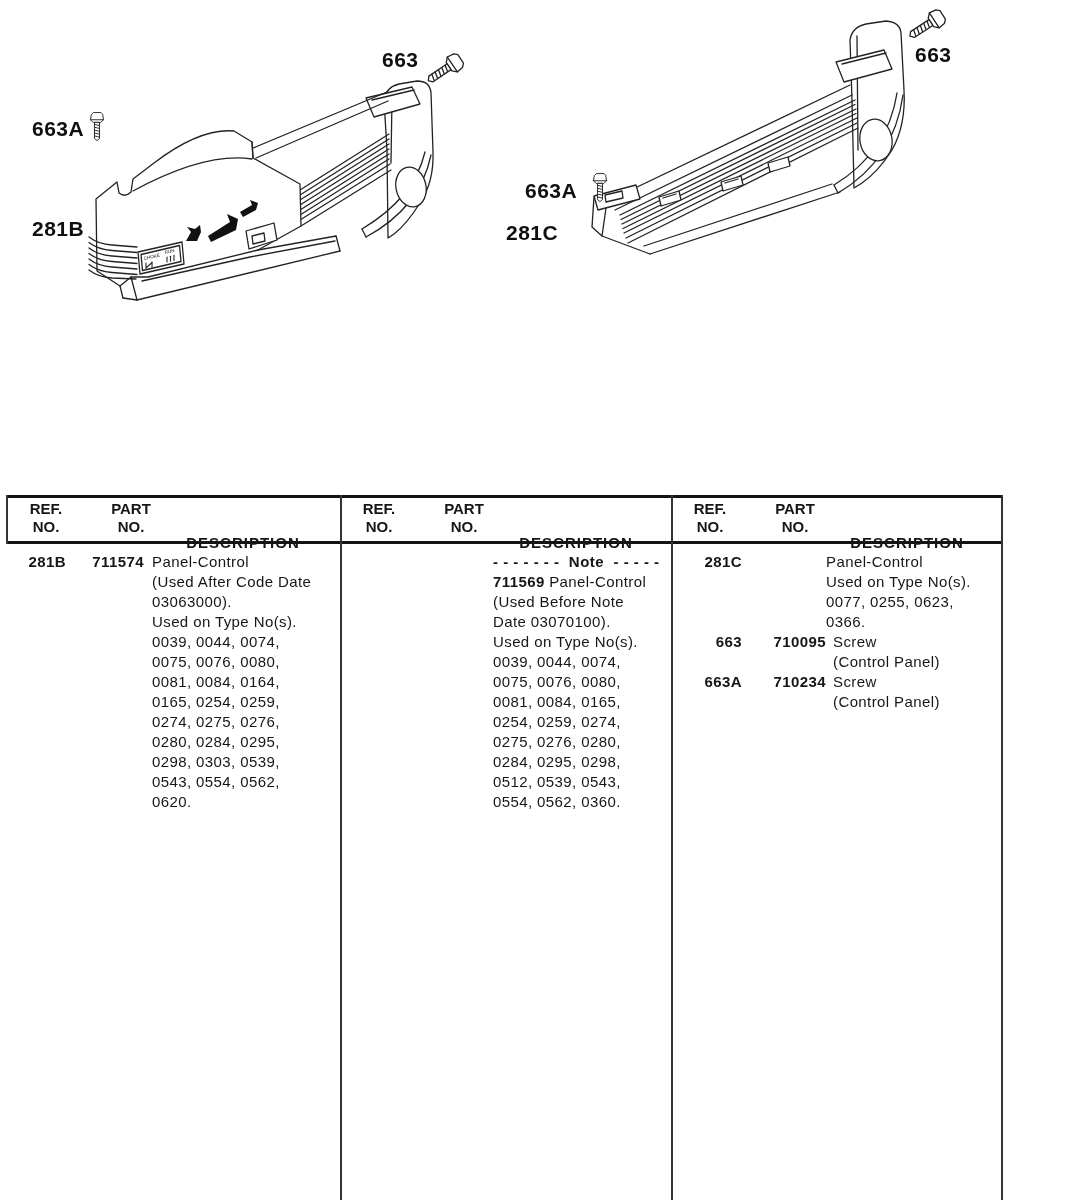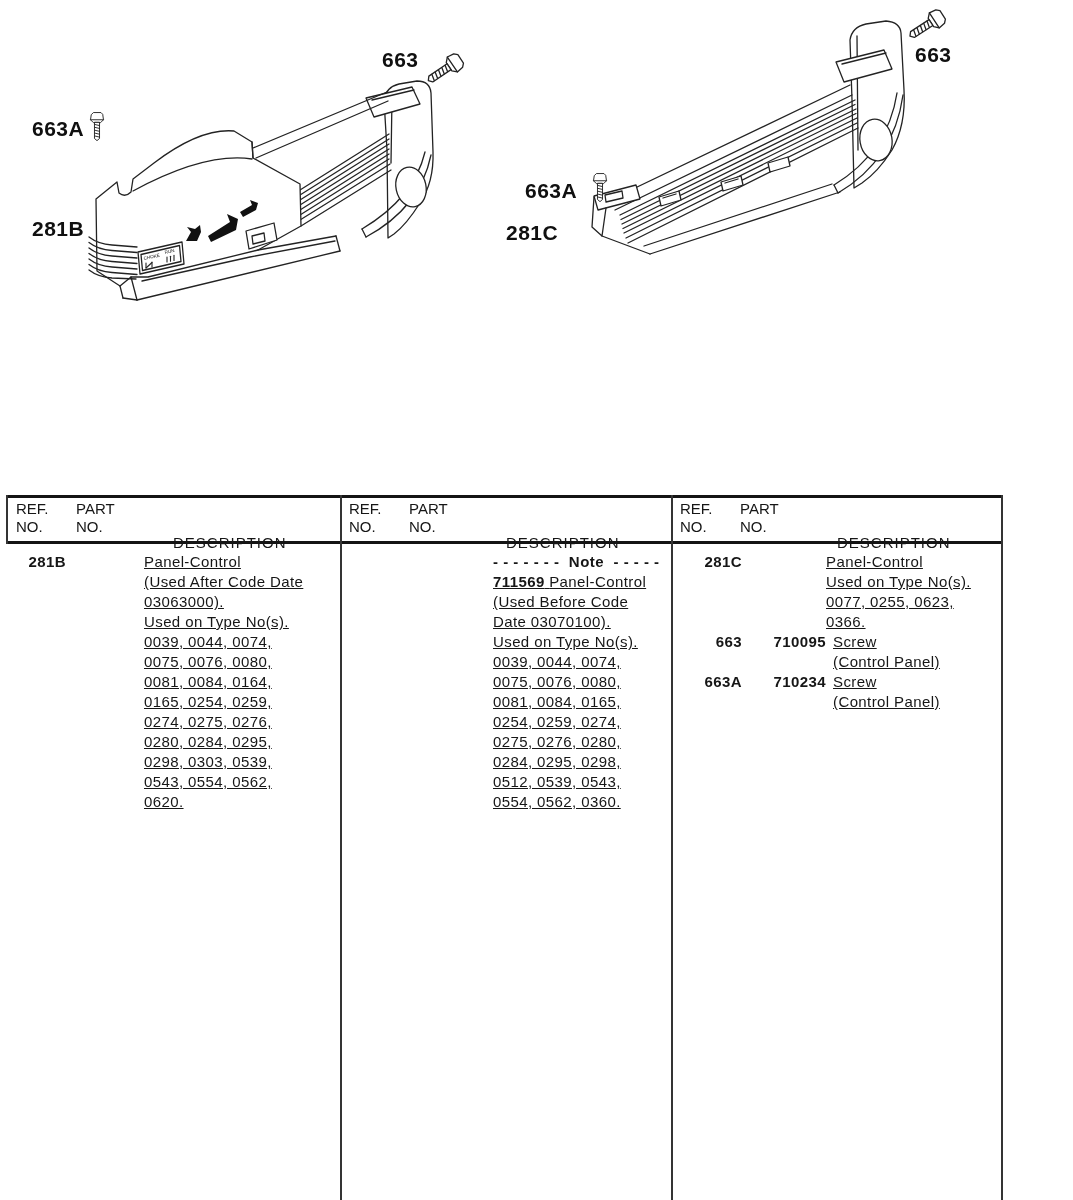--- a/index.html
+++ b/index.html
@@ -18,35 +18,35 @@
   .rule.top{left:6px;top:495px;width:997px;height:2.5px;}
   .rule.hdr{left:6px;top:541px;width:997px;height:3px;}
   .vrule{position:absolute;top:495px;height:705px;width:1.6px;background:#343434;}
   .vrule.v0{left:6px;height:49px;}
   .vrule.v1{left:340px;}
   .vrule.v2{left:671px;}
   .vrule.v3{left:1001px;}
   
   .hgroup{position:absolute;top:500px;width:333px;font-size:15px;line-height:18px;}
   .hgroup.hp1{left:8px;} .hgroup.hp2{left:341px;} .hgroup.hp3{left:672px;}
-  .hcol{position:absolute;text-align:left;}
+  .hcol{position:absolute;text-align:center;font-weight:bold;}
   .h-ref{left:8px;width:60px;}
-  .h-part{left:68px;width:60px;}
+  .h-part{left:93px;width:60px;}
   .h-desc{left:165px;width:140px;top:34px;letter-spacing:1px;}
   
   .panel{position:absolute;top:552px;width:333px;font-size:15px;line-height:20px;letter-spacing:0.4px;}
   .panel.p1{left:8px;} .panel.p2{left:341px;} .panel.p3{left:672px;}
   .entry{display:grid;}
   .p1 .entry{padding-left:10px;grid-template-columns:48px 78px 8px 1fr;}
   .p3 .entry{padding-left:20px;grid-template-columns:50px 84px 7px 1fr;}
   .cell-ref,.cell-part{text-align:right;font-weight:700;}
   .note{margin-left:152px;width:180px;}
   .note-head{font-weight:700;white-space:pre;letter-spacing:0.5px;}
   .b{font-weight:700;text-align:center;}
-  .tline{white-space:nowrap;text-decoration:underline;}
+  .tline{white-space:nowrap;}
 </style>
 </head>
 <body>
 
 <div class="page">
 
   <svg width="1073" height="490" viewBox="0 0 1073 490">
     <defs>
       <g id="screw-long" stroke="#232323" stroke-width="1.3" fill="none" stroke-linejoin="round" stroke-linecap="round">
         <path d="M 1,-8 L 8,-9 L 12,-5 L 12,5 L 8,9 L 1,8 L -2,5 L -2,-5 Z" fill="#ffffff"></path>
@@ -240,20 +240,21 @@
       <div class="hcol h-part">
           <div>PART</div>
           <div>NO.</div>
         </div>
       <div class="hcol h-desc">DESCRIPTION</div>
     </div>
 
     <div class="panel p1">
       <div class="entry">
         <div class="cell-ref">281B</div>
+        <div class="cell-part">711574</div>
         <div></div>
         <div class="cell-desc">
             <div class="tline">Panel-Control</div>
             <div class="tline">(Used After Code Date</div>
             <div class="tline">03063000).</div>
             <div class="tline">Used on Type No(s).</div>
             <div class="tline">0039, 0044, 0074,</div>
             <div class="tline">0075, 0076, 0080,</div>
             <div class="tline">0081, 0084, 0164,</div>
             <div class="tline">0165, 0254, 0259,</div>
@@ -264,21 +265,21 @@
             <div class="tline">0620.</div>
           </div>
       </div>
     </div>
 
     <div class="panel p2">
       <div class="note">
         <div class="note-head">- - - - - - -  Note  - - - - -</div>
         <div class="tline"><span class="b">711569</span> <span>Panel-Control</span></div>
         <div>
-            <div class="tline">(Used Before Code</div>
+            <div class="tline">(Used Before Note</div>
             <div class="tline">Date 03070100).</div>
             <div class="tline">Used on Type No(s).</div>
             <div class="tline">0039, 0044, 0074,</div>
             <div class="tline">0075, 0076, 0080,</div>
             <div class="tline">0081, 0084, 0165,</div>
             <div class="tline">0254, 0259, 0274,</div>
             <div class="tline">0275, 0276, 0280,</div>
             <div class="tline">0284, 0295, 0298,</div>
             <div class="tline">0512, 0539, 0543,</div>
             <div class="tline">0554, 0562, 0360.</div>

